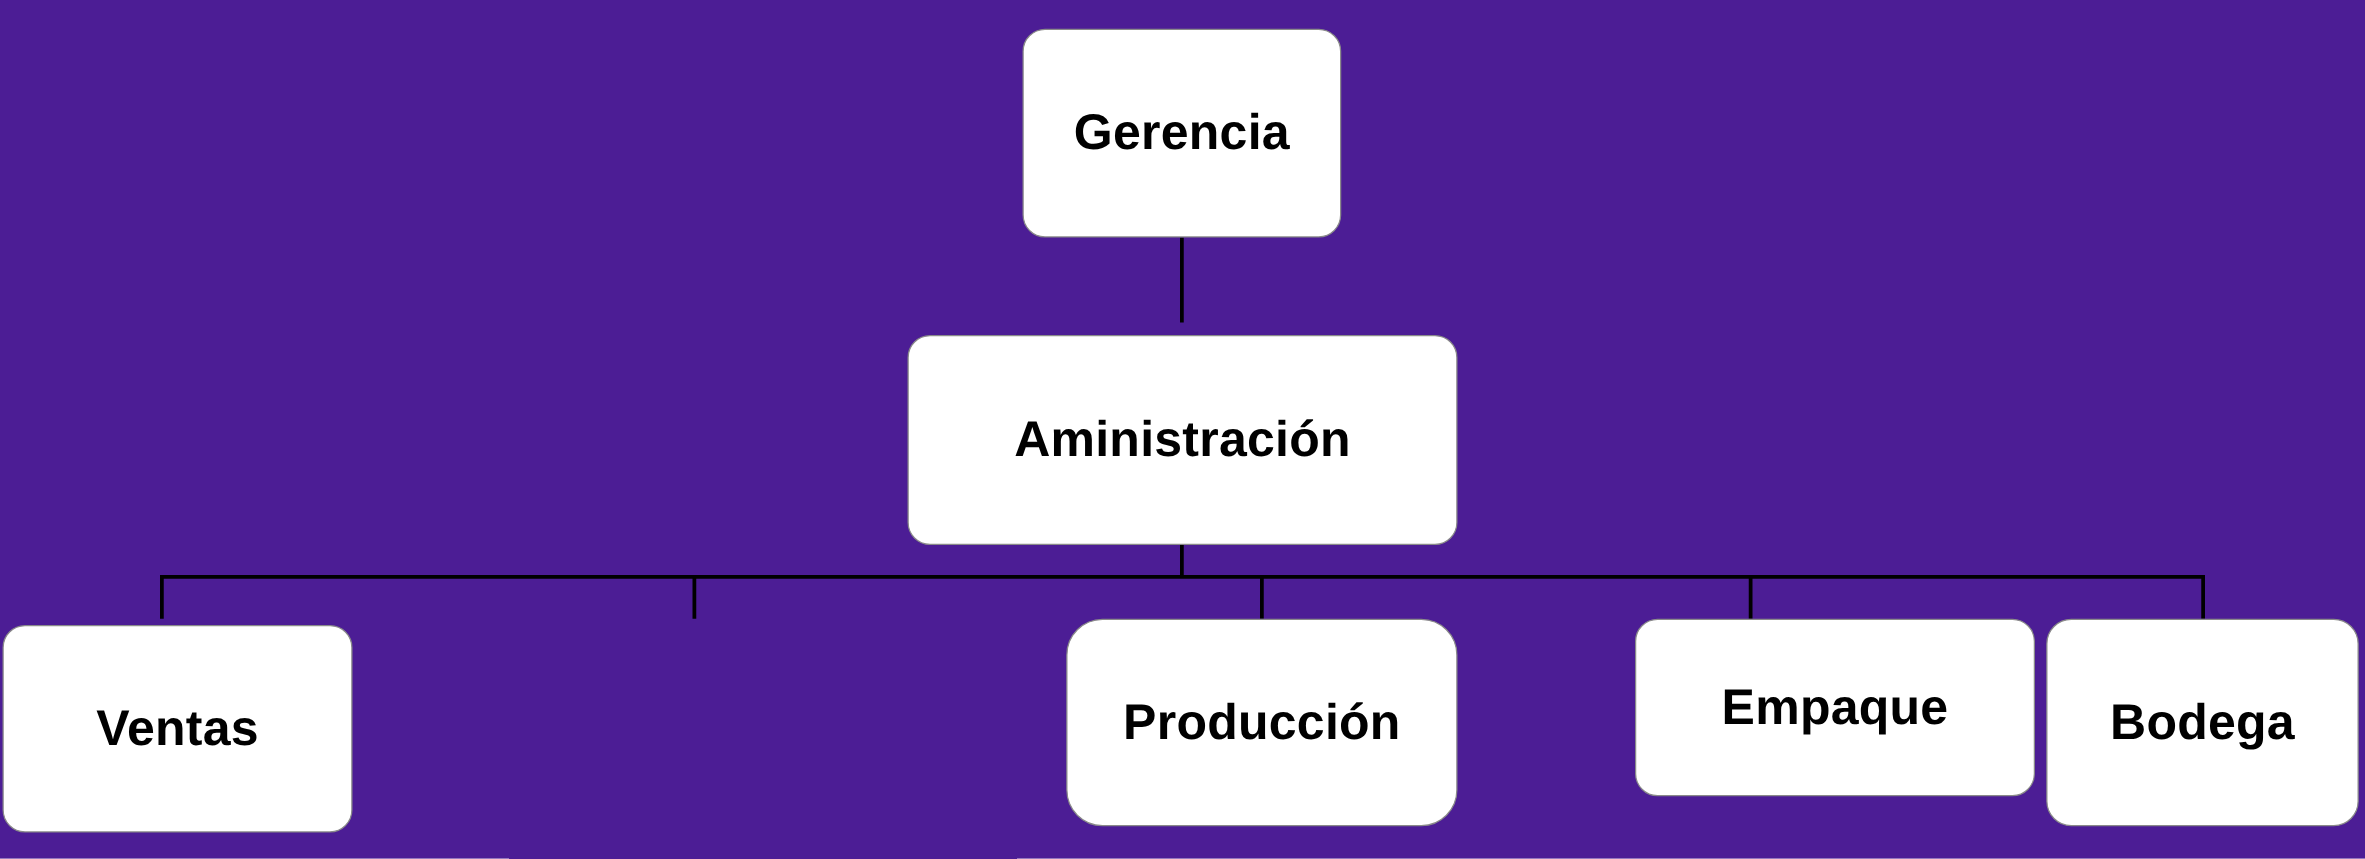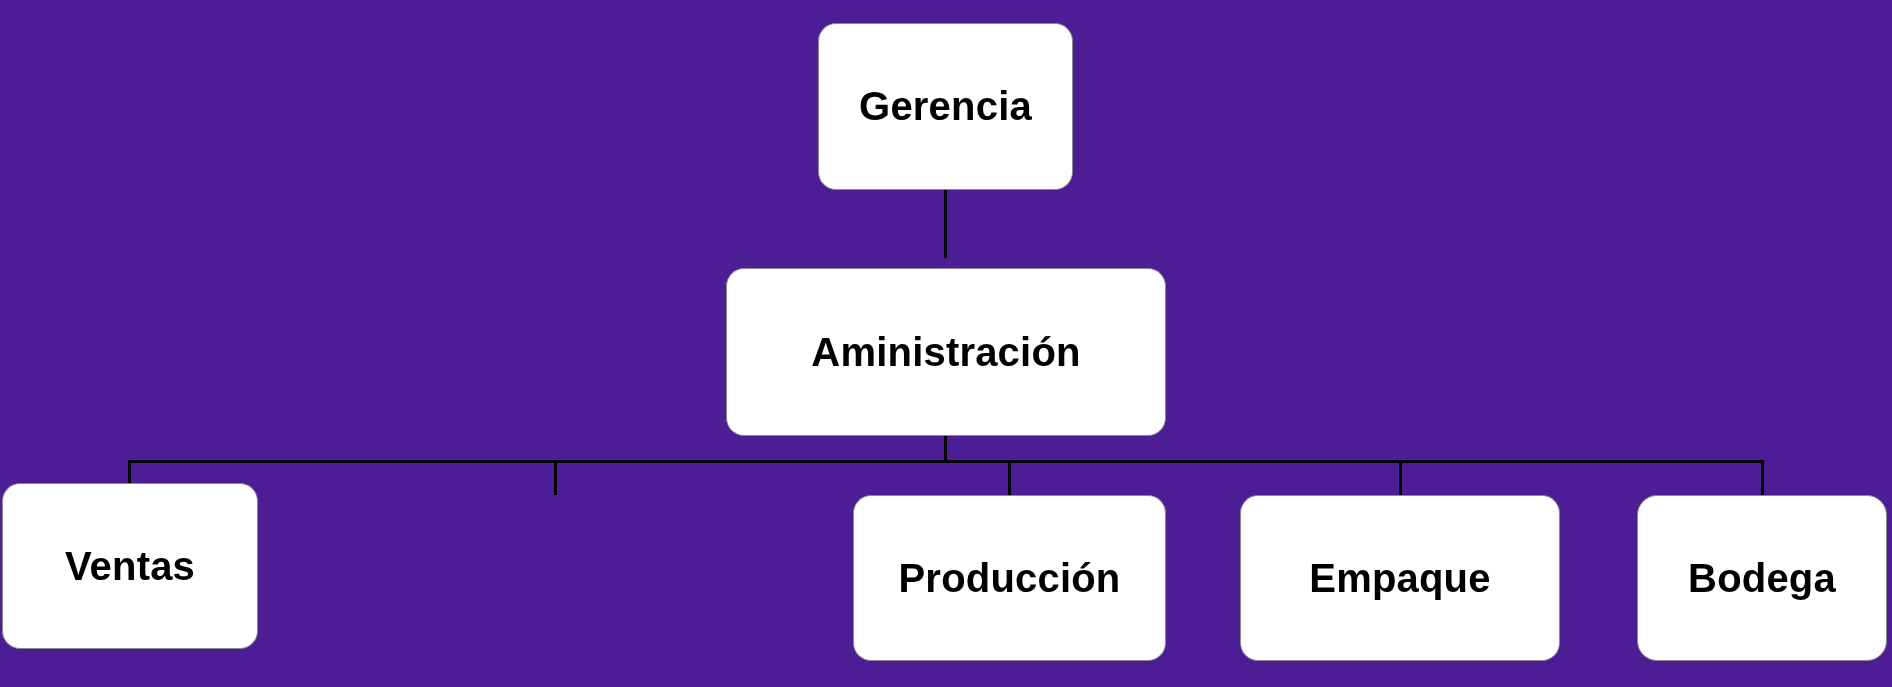--- a/index.html
+++ b/index.html
@@ -37,24 +37,24 @@
     color: #000000;
     line-height: 1.16;
     letter-spacing: 0.2px;
     padding: 0 10px;
     white-space: pre-line;
   }
 
   
   .node-gerencia      { left: 818px;  top: 23px;  width: 255px; height: 167px; }
   .node-administracion{ left: 726px;  top: 268px; width: 440px; height: 168px; }
-  .node-ventas        { left: 2px;    top: 483px; width: 256px; height: 166px; }
+  .node-ventas        { left: 2px;    top: 500px; width: 280px; height: 166px; }
   .node-atencion      { left: 333px;  top: 495px; width: 445px; height: 166px; }
-  .node-produccion    { left: 853px;  top: 495px; width: 313px; height: 166px; }
-  .node-empaque       { left: 1240px; top: 495px; width: 320px; height: 166px; }
+  .node-produccion    { left: 853px;  top: 495px; width: 313px; height: 166px; border-radius: 29px; }
+  .node-empaque       { left: 1308px; top: 495px; width: 320px; height: 142px; }
   .node-bodega        { left: 1637px; top: 495px; width: 250px; height: 166px; border-radius: 20px; }
 
   .size-lg  { font-size: 40px; }
   .size-md  { font-size: 38px; }
 
   
   .connector {
     position: absolute;
     background: #000000;
     z-index: 1;

